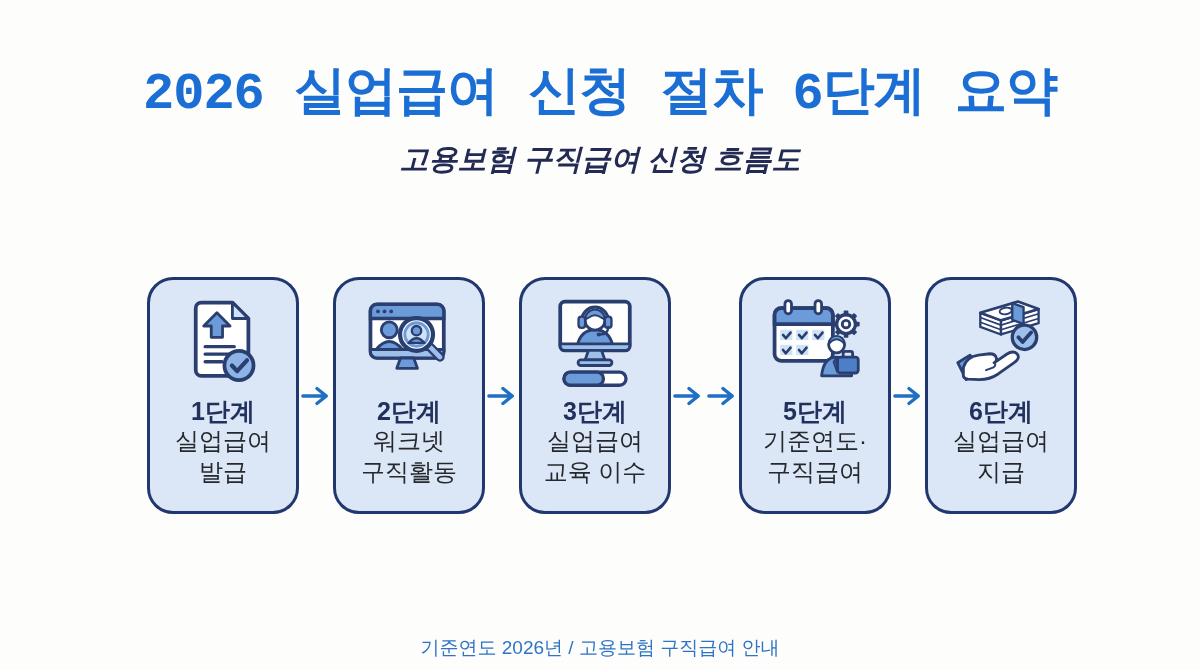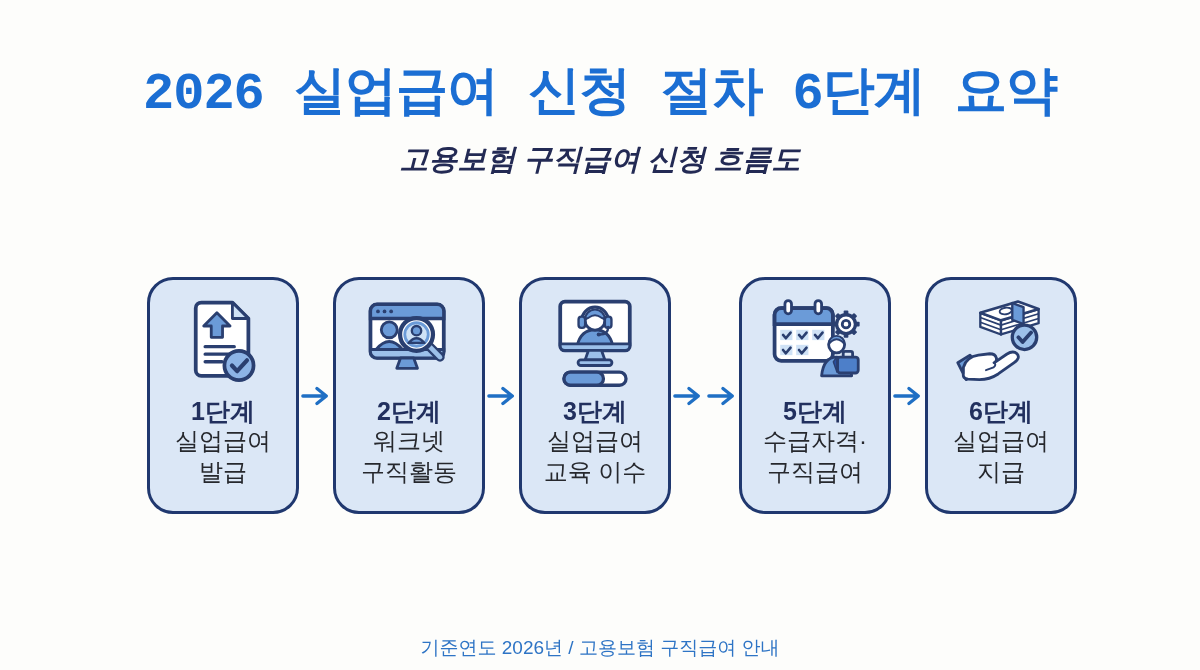--- a/index.html
+++ b/index.html
@@ -166,21 +166,21 @@
         </g>
         <circle cx="73" cy="53" r="8.5" fill="#ffffff" stroke="#2a3f70" stroke-width="3"></circle>
         <path d="M64.5 52 a8.5 8.5 0 0 1 17 0 l-3.5 -3 q-5 -4 -10 0 z" fill="#6b9bd8" stroke="#2a3f70" stroke-width="2" stroke-linejoin="round"></path>
         <path d="M57 86 q2 -20 16 -20 q14 0 16 20 z" fill="#6b9bd8" stroke="#2a3f70" stroke-width="3" stroke-linejoin="round"></path>
         <path d="M73 66 l3.5 5 -3.5 10 -3.5 -10 z" fill="#2a4f9e" stroke="#2a3f70" stroke-width="1.5"></path>
         <path d="M80 65 v-3 a2 2 0 0 1 2 -2 h6 a2 2 0 0 1 2 2 v3" fill="none" stroke="#2a3f70" stroke-width="3"></path>
         <rect x="74" y="66" width="22" height="17" rx="3" fill="#4d7fc9" stroke="#2a3f70" stroke-width="3"></rect>
       </svg>
     </div>
     <div class="step-label">5단계</div>
-    <div class="step-line">수급자격·</div>
+    <div class="step-line">기준연도·</div>
     <div class="step-line">구직급여</div>
   </div>
 
   <div class="arrow-cell">
     <svg viewBox="0 0 32 24">
         <path d="M2 12 H26 M17 4 L27 12 L17 20" fill="none" stroke="#1f6fc4" stroke-width="3.6" stroke-linecap="round" stroke-linejoin="round"></path>
       </svg>
   </div>
 
   <div class="card">

